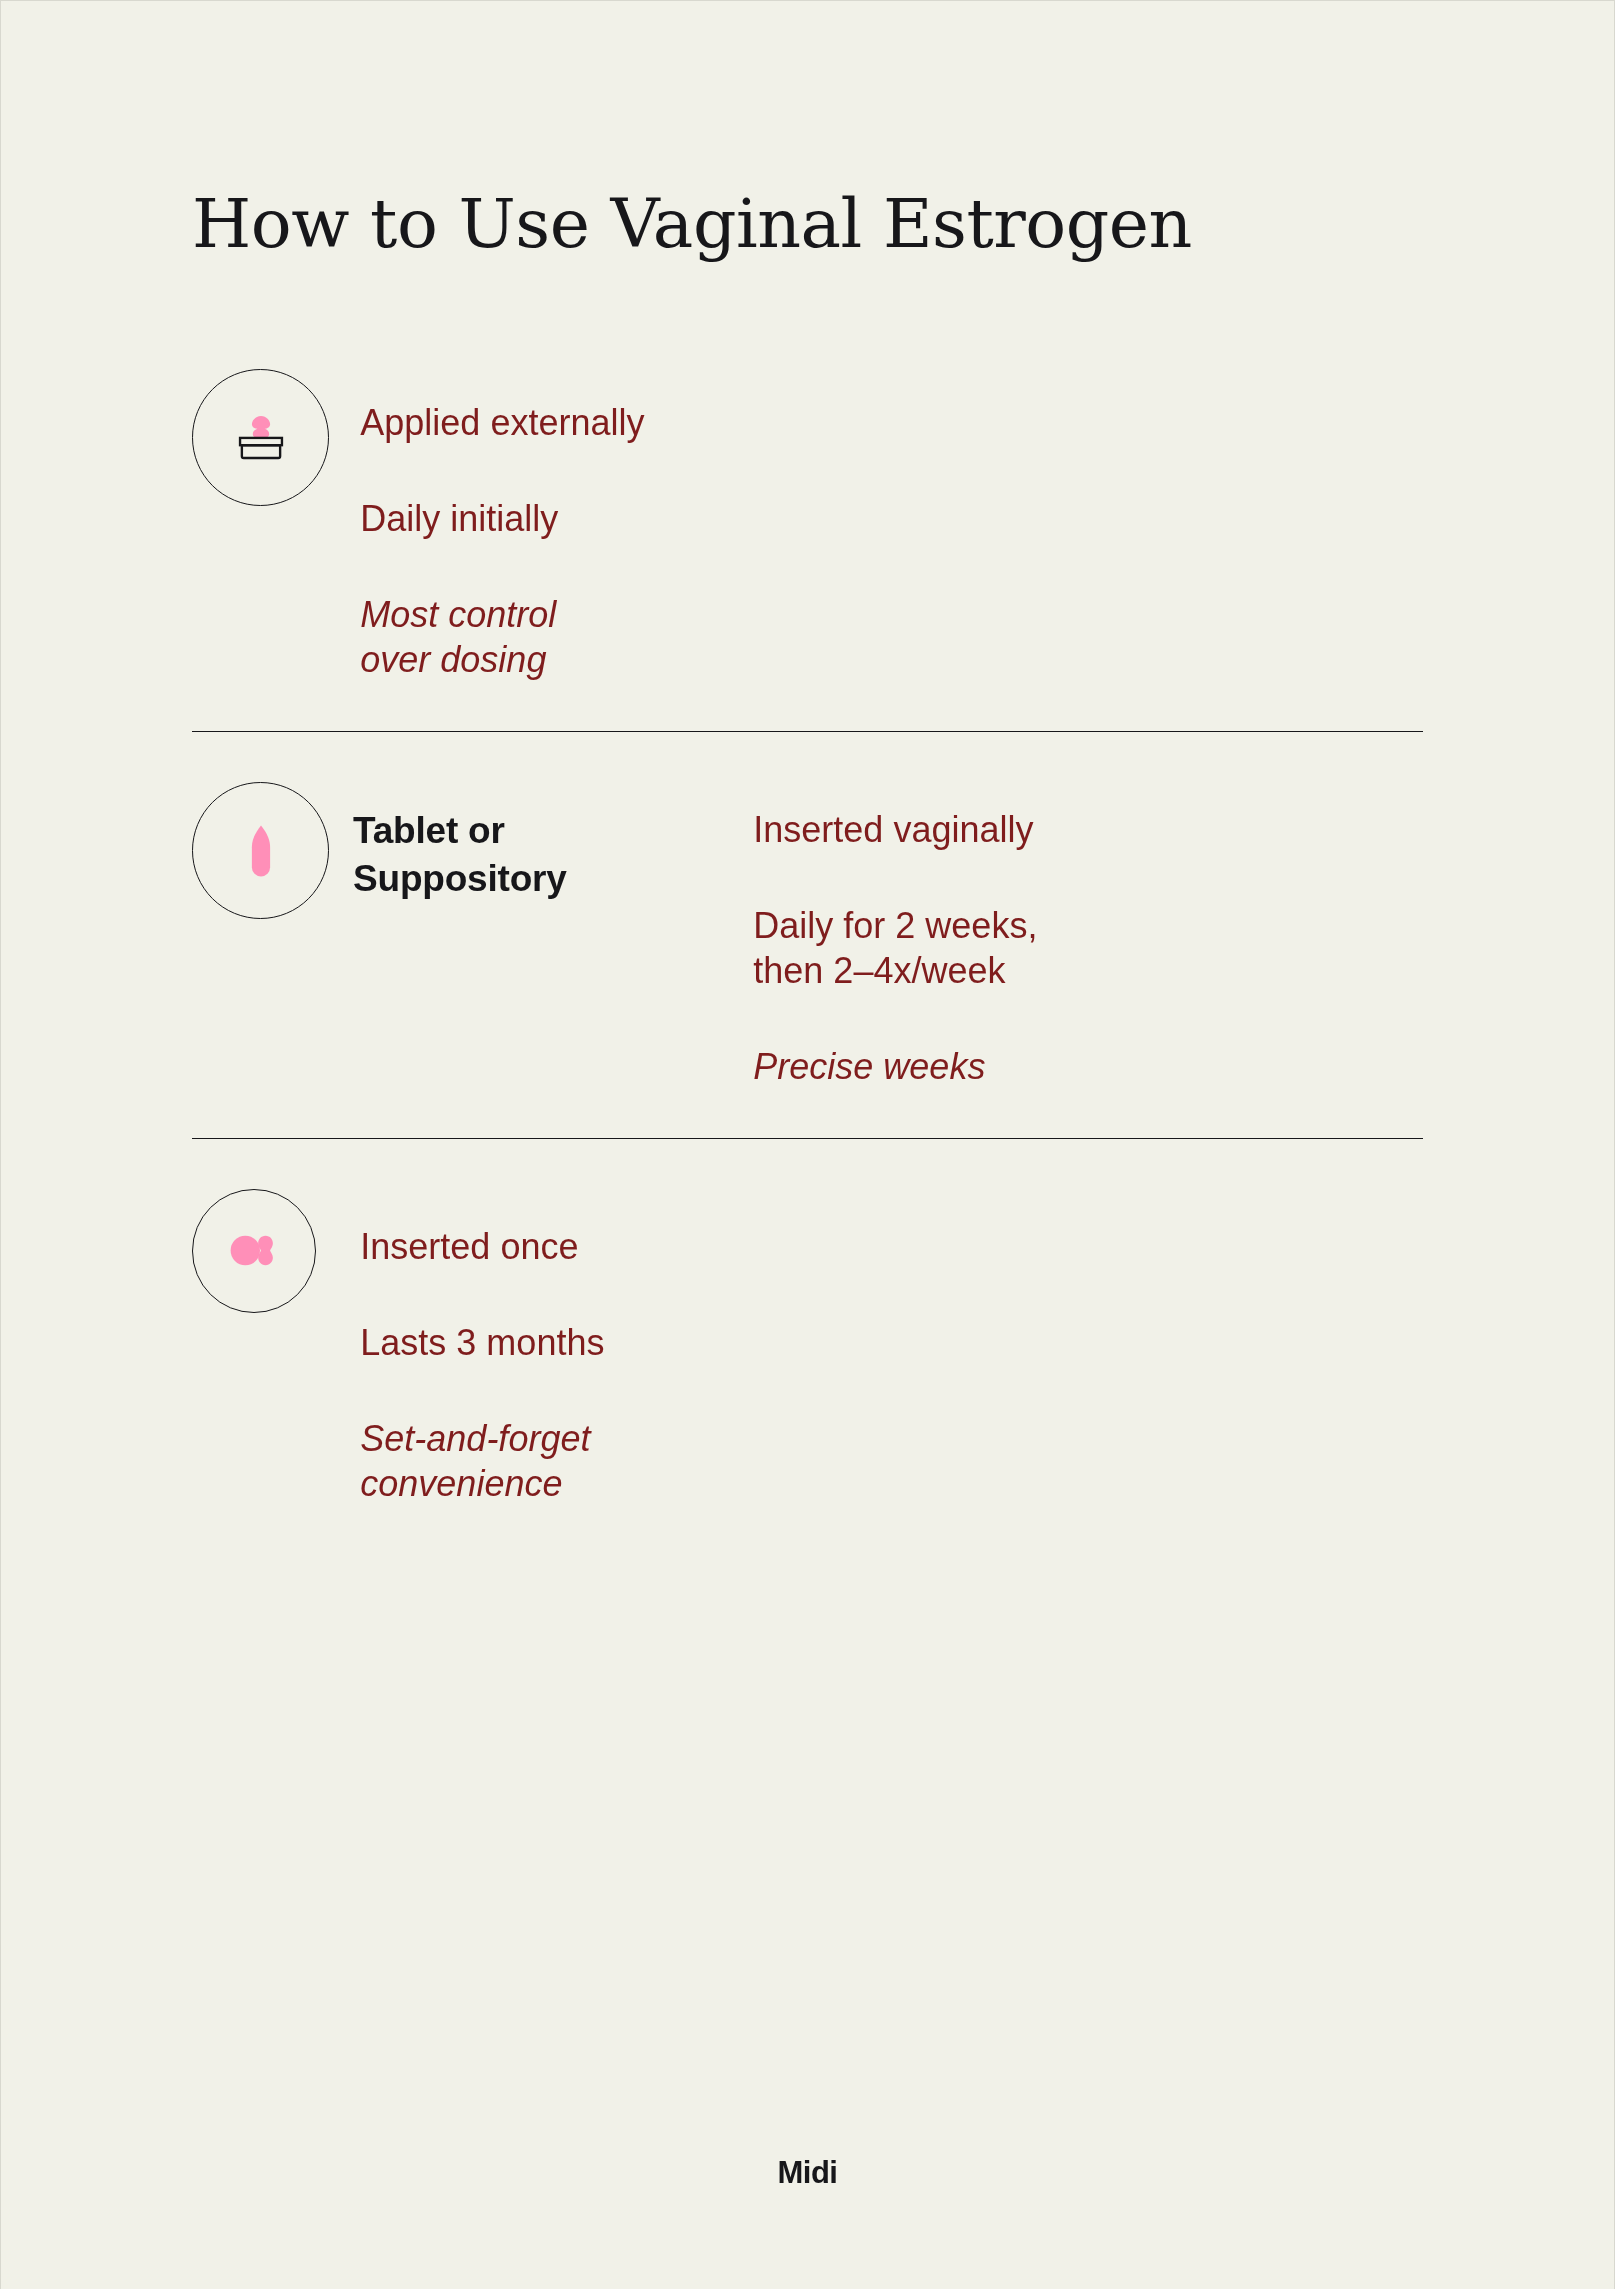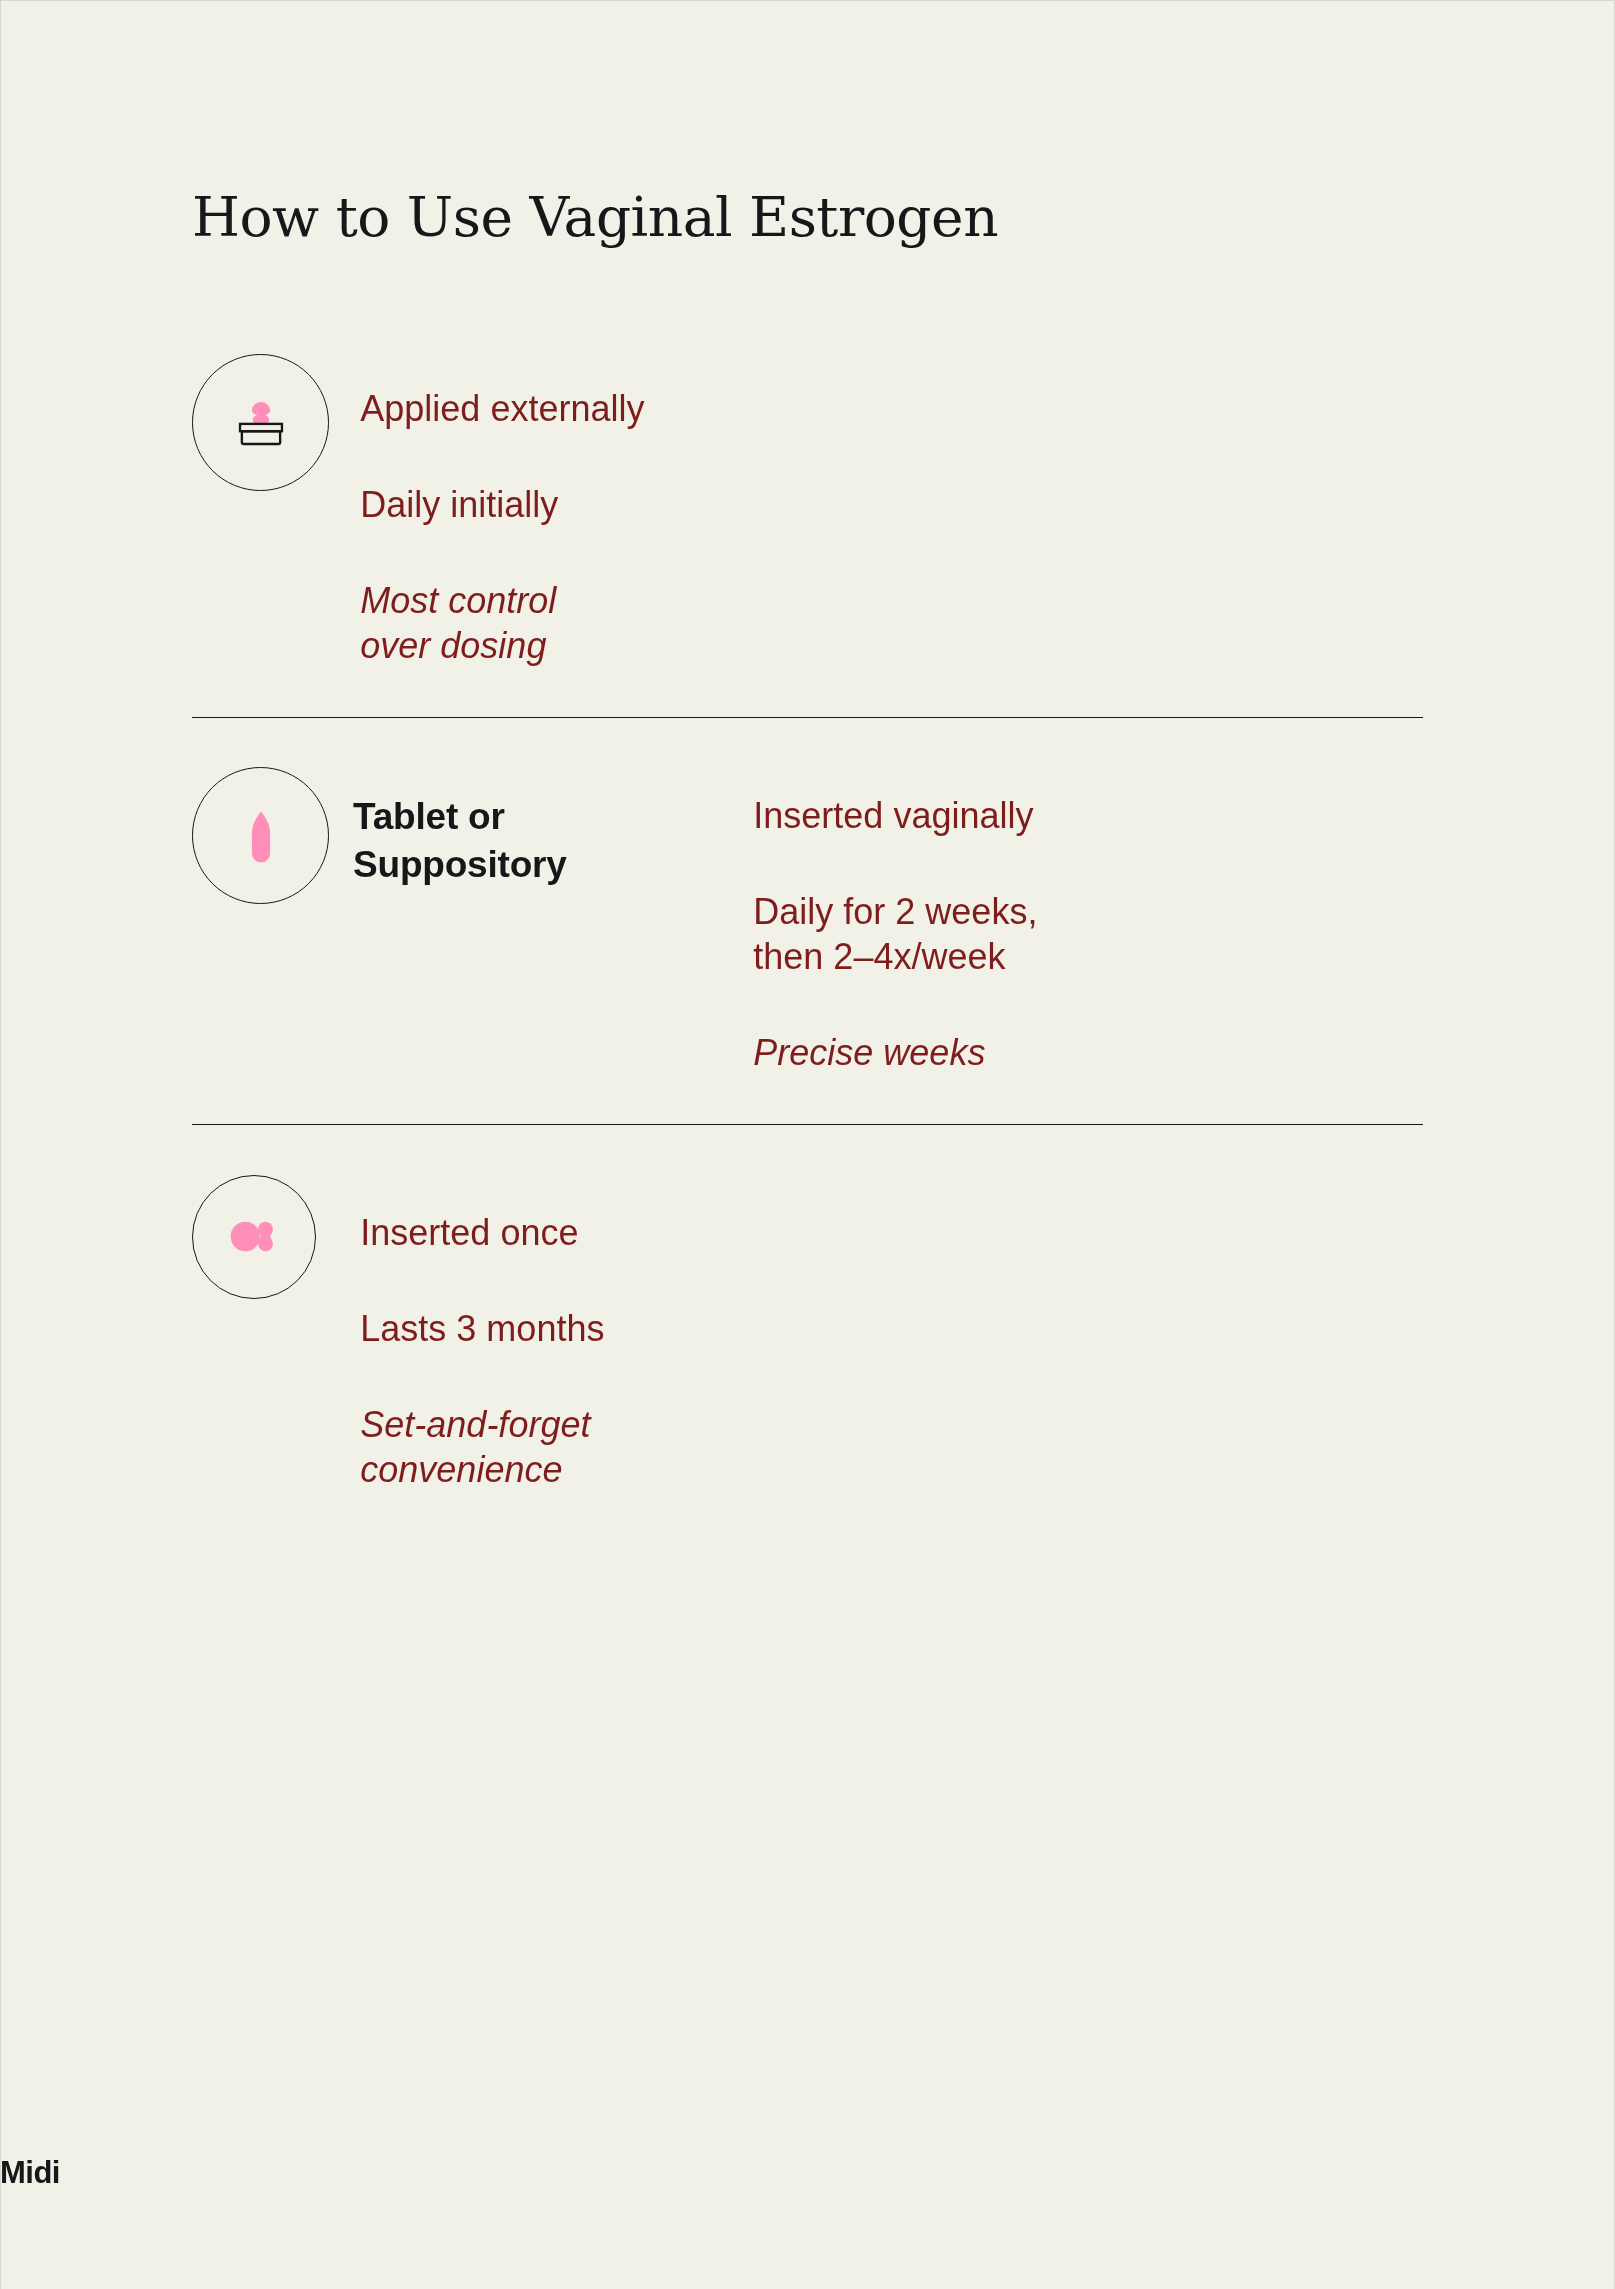--- a/index.html
+++ b/index.html
@@ -26,21 +26,21 @@
     position: absolute;
     left: 0;
     top: 0;
     width: 1615px;
     height: 2290px;
     box-sizing: border-box;
     padding: 0 192px;
   }
   .title {
     font-family: "DejaVu Serif", serif;
-    font-size: 55px;
+    font-size: 68px;
     line-height: 1.1;
     font-weight: 400;
     letter-spacing: -0.5px;
     margin: 0;
     padding-top: 187px;
     color: #17171a;
   }
   .rows {
     margin-top: 57px;
   }
@@ -110,21 +110,21 @@
   .row--cream .detail-cell { padding-top: 33px; }
   .row--tablet .label-cell { padding-top: 27.4px; }
   .row--tablet .detail-cell { padding-top: 27.4px; }
   .row--ring .label-cell { padding-top: 40px; }
   .row--ring .detail-cell { padding-top: 37px; }
   .footer {
     position: absolute;
     left: 0;
     right: 0;
     bottom: 99px;
-    text-align: left;
+    text-align: center;
     font-size: 31px;
     font-weight: 700;
     letter-spacing: -0.5px;
   }
 </style>
 </head>
 <body>
 
 <div class="frame"></div>
 

